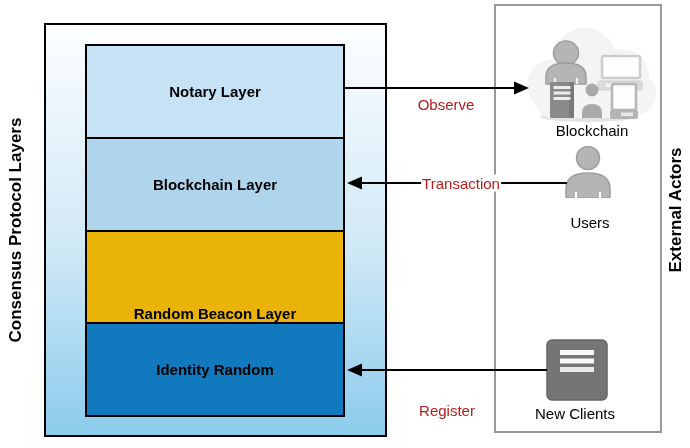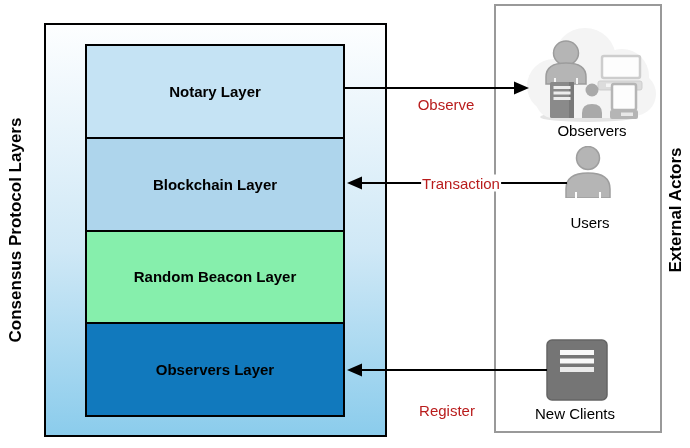--- a/index.html
+++ b/index.html
@@ -57,25 +57,25 @@
 
   <div id="consensus-box"></div>
 
   <div id="layer-stack">
     <div class="layer divider" style="background-color: rgb(197, 227, 244);">
       <span>Notary Layer</span>
     </div>
     <div class="layer divider" style="background-color: rgb(174, 213, 236);">
       <span>Blockchain Layer</span>
     </div>
-    <div class="layer divider" style="background-color: #86efac;">
+    <div class="layer divider" style="background-color: #eab308; align-items: flex-end;">
       <span>Random Beacon Layer</span>
     </div>
     <div class="layer" style="background-color: rgb(17, 121, 189);">
-      <span>Observers Layer</span>
+      <span>Identity Random</span>
     </div>
   </div>
 
   <div id="external-box">
 
     <svg class="actor-icon" style="left:26px;top:20px;" width="136" height="100" viewBox="0 0 136 100">
       <g>
         <ellipse cx="66" cy="91" rx="48" ry="5" fill="#e4e4e4"></ellipse>
         <circle cx="32" cy="60" r="27" fill="#f4f4f4"></circle>
         <circle cx="63" cy="33" r="31" fill="#f4f4f4"></circle>
@@ -99,21 +99,21 @@
         <rect x="31.5" y="71" width="17" height="3" fill="#ededed"></rect>
 
         <circle cx="70" cy="64" r="6.5" fill="#a9a9a9"></circle>
         <path d="M 60 92 v-5 q 0 -9 10 -9 q 10 0 10 9 v 5 z" fill="#a9a9a9"></path>
 
         <rect x="90" y="58" width="24" height="26" rx="2" fill="#fdfdfd" stroke="#b5b5b5" stroke-width="2.5"></rect>
         <rect x="88" y="84" width="28" height="9" rx="2" fill="#b5b5b5"></rect>
         <rect x="99" y="86.5" width="12" height="3.5" fill="#e9e9e9"></rect>
       </g>
     </svg>
-    <div class="actor-label" style="left:96px;top:117px;">Observers</div>
+    <div class="actor-label" style="left:96px;top:117px;">Blockchain</div>
 
     <svg class="actor-icon" style="left:69px;top:140px;" width="46" height="52" viewBox="0 0 46 52">
       <ellipse cx="23" cy="12" rx="11.5" ry="11.5" fill="#b5b5b5" stroke="#9e9e9e" stroke-width="1.5"></ellipse>
       <path d="M 1 52 v-9 q 0 -16 22 -16 q 22 0 22 16 v 9 z" fill="#b5b5b5" stroke="#9e9e9e" stroke-width="1.5"></path>
       <line x1="11" y1="46" x2="11" y2="52" stroke="#ffffff" stroke-width="2"></line>
       <line x1="35" y1="46" x2="35" y2="52" stroke="#ffffff" stroke-width="2"></line>
     </svg>
     <div class="actor-label" style="left:94px;top:195px;margin-top:14px;">Users</div>
 
     <svg class="actor-icon" style="left:50px;top:333px;" width="62" height="62" viewBox="0 0 62 62">

